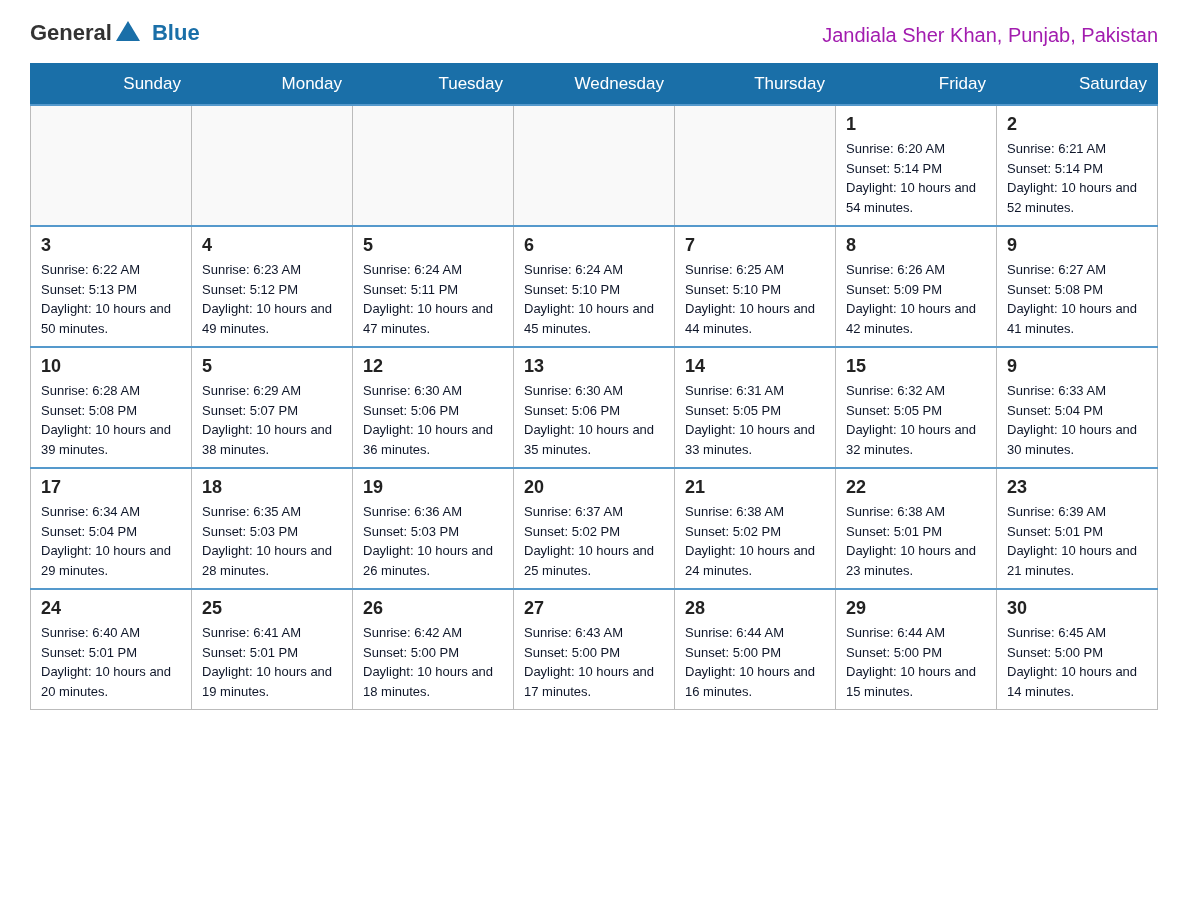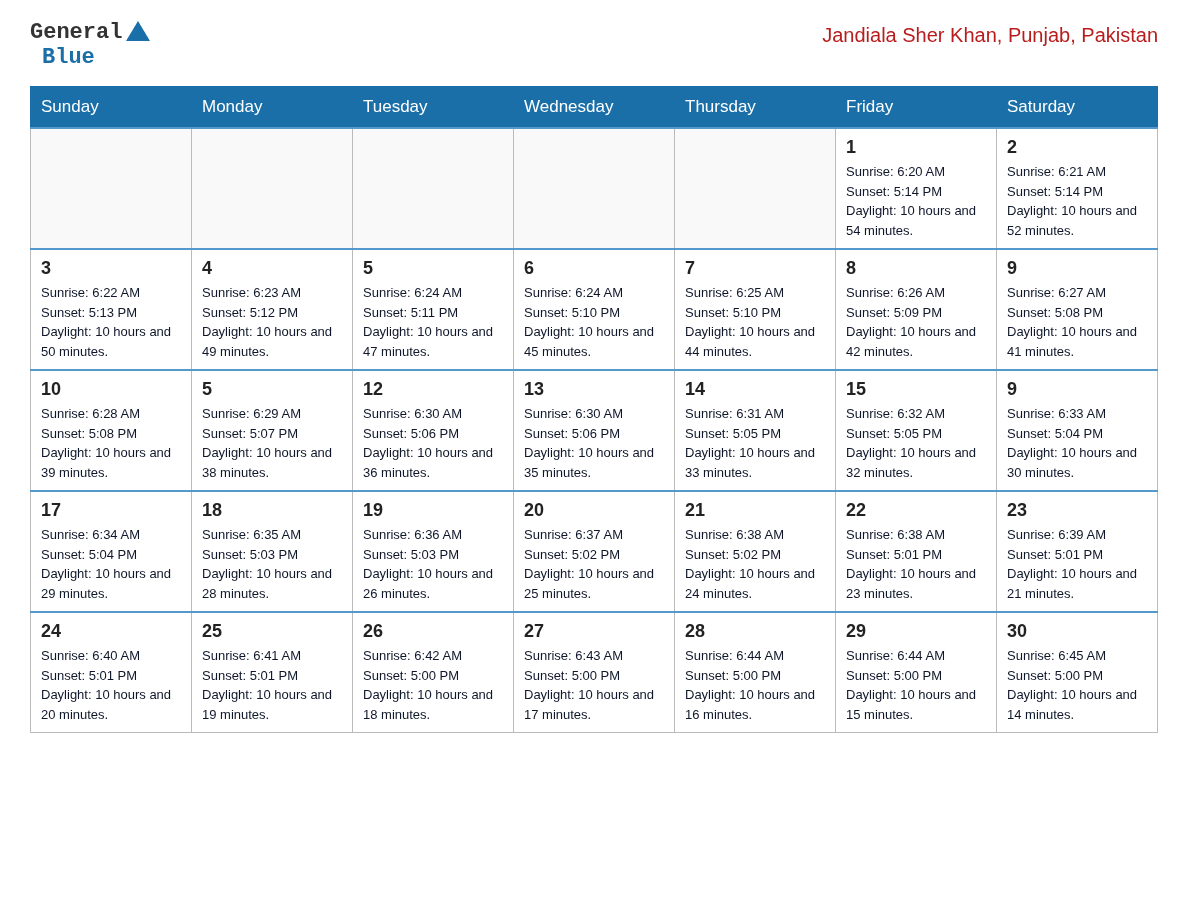--- a/index.html
+++ b/index.html
@@ -10,23 +10,22 @@
       color: #333;
     }
     .header {
       display: flex;
       justify-content: space-between;
       align-items: flex-start;
       margin-bottom: 16px;
     }
     .logo {
       display: flex;
-      flex-direction: column;
+      flex-direction: row;
       align-items: flex-start;
-      font-family: Liberation Mono, monospace;
     }
     .logo-top {
       display: flex;
       align-items: center;
     }
     .logo-general {
       font-size: 22px;
       font-weight: bold;
       color: #333;
     }
@@ -49,32 +48,32 @@
       text-align: right;
     }
     .month-title {
       font-size: 52px;
       font-weight: normal;
       color: #222;
       line-height: 1.1;
     }
     .location {
       font-size: 20px;
-      color: #b91c1c;
+      color: #a21caf;
       margin-top: 4px;
     }
     .calendar-table {
       width: 100%;
       border-collapse: collapse;
       border: 1px solid #bbb;
     }
     .calendar-table th {
       background-color: #1a6fa8;
       color: #fff;
-      text-align: left;
+      text-align: right;
       padding: 10px 10px;
       font-size: 17px;
       font-weight: normal;
       border: 1px solid #1a6fa8;
     }
     .calendar-table td {
       vertical-align: top;
       padding: 8px 10px;
       border: 1px solid #bbb;
       width: 14.28%;

